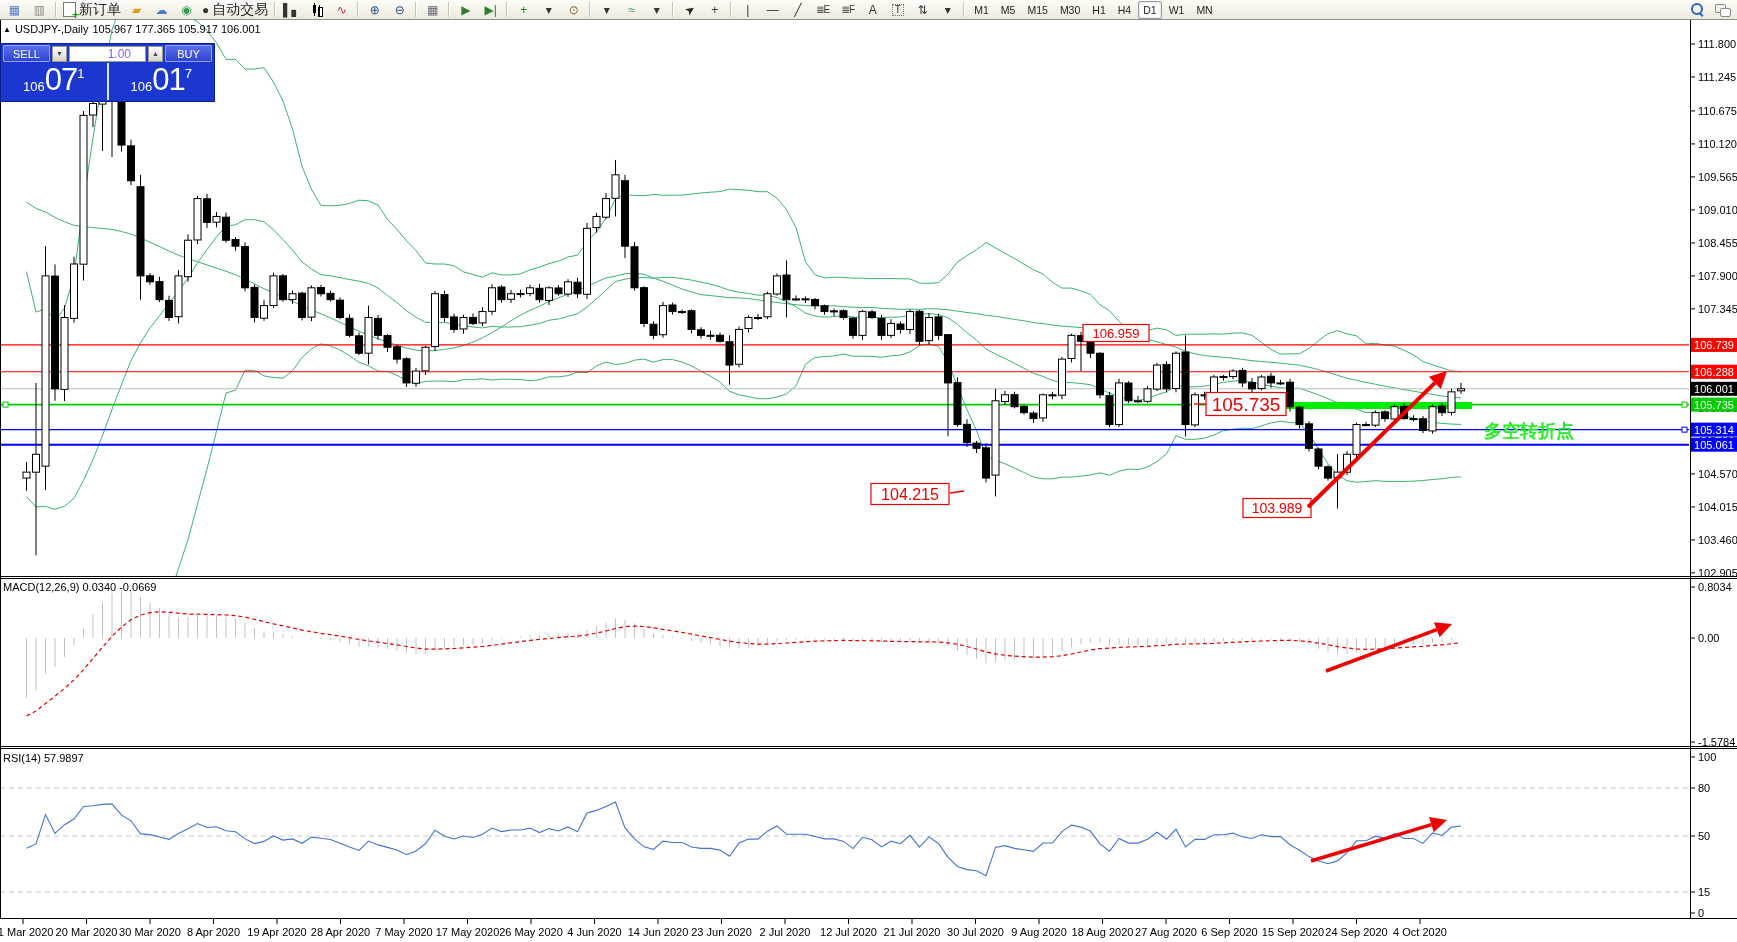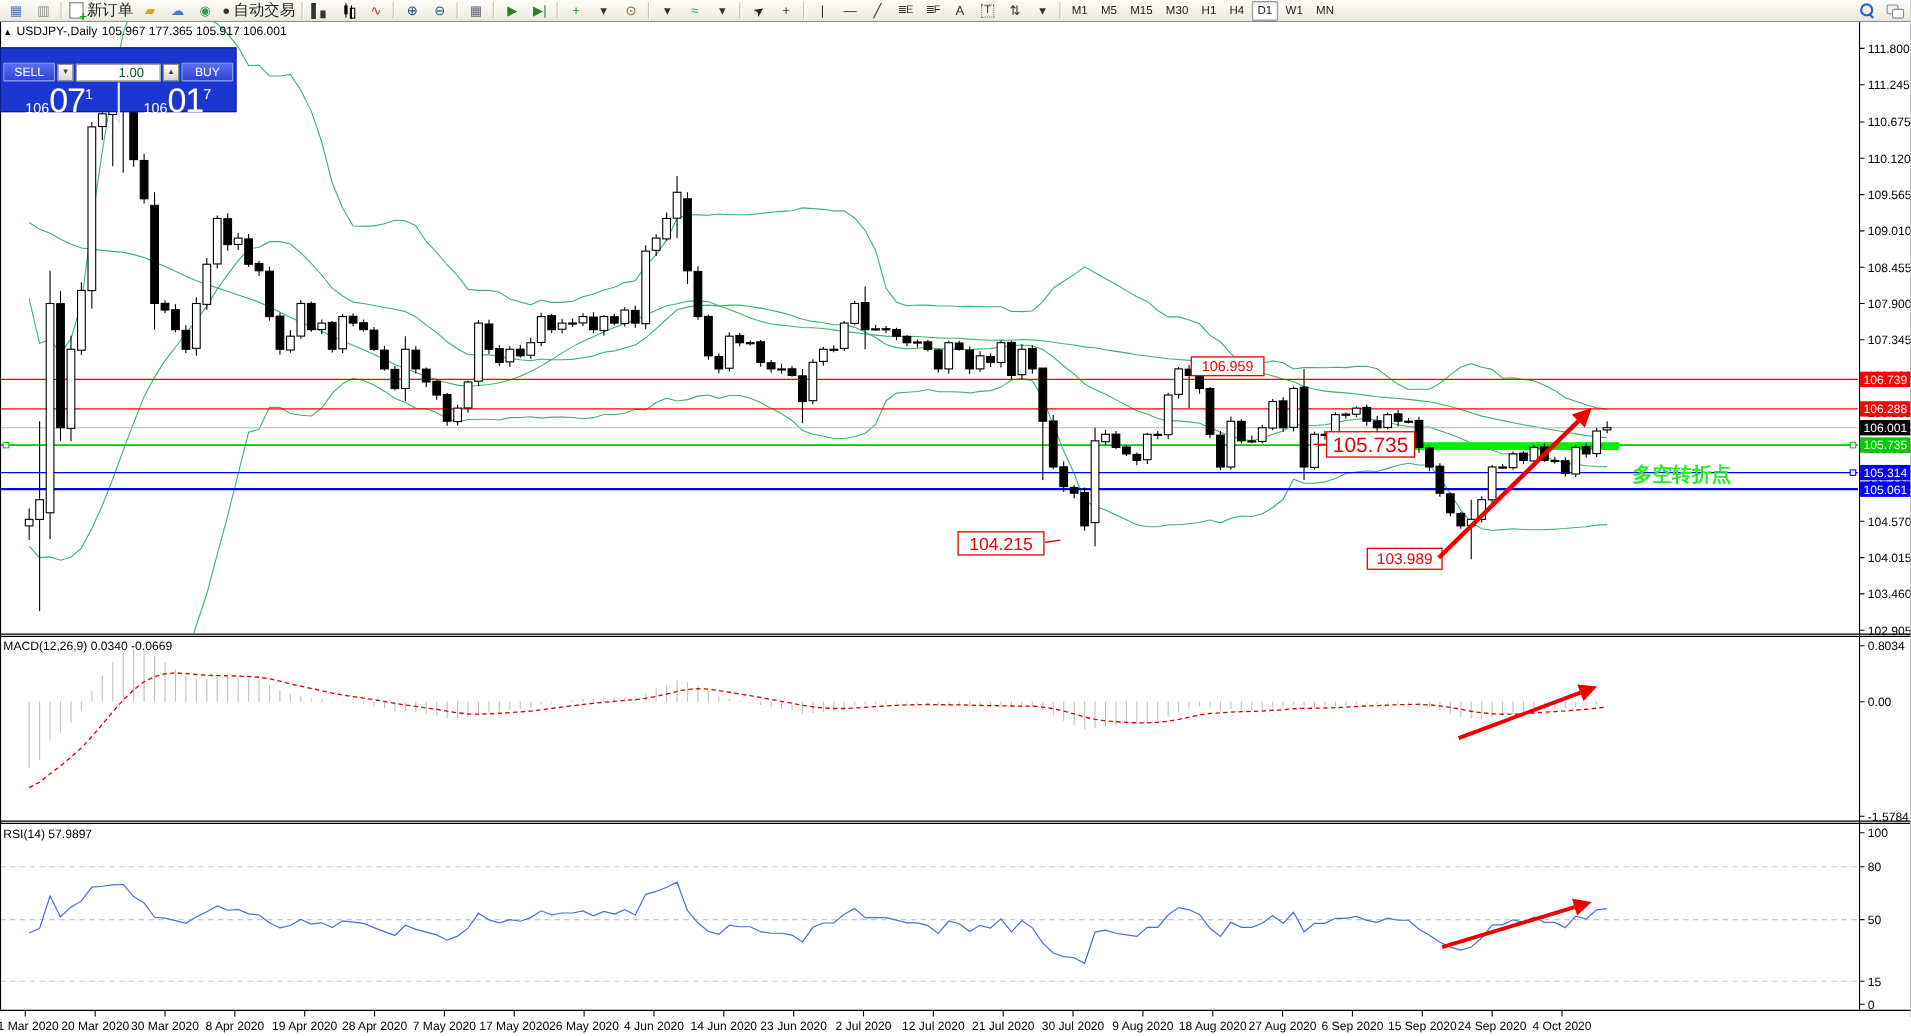--- a/index.html
+++ b/index.html
@@ -30,26 +30,26 @@
   .chat-ic i{position:absolute;left:5px;top:4px;width:9px;height:7px;border:1px solid #8a8a8a;border-radius:2px;background:#fff;}
   .dotted-t{border:1px dotted #777;padding:0 2px;font-size:10px;}
   .fib{font-size:10px;letter-spacing:-1px;}
   
   #title-line{position:absolute;left:3px;top:23px;z-index:4;display:flex;align-items:center;gap:4px;
     font-size:11px;color:#000;}
   #title-line .tri{font-size:8px;}
   
   #qp{position:absolute;left:0;top:43px;width:215px;height:59px;z-index:5;
     background:#1C36D0;border:1px solid #0c1f8e;box-sizing:border-box;}
-  .qp-top{display:flex;align-items:center;height:19px;padding:1px 2px;gap:2px;box-sizing:border-box;margin-top:12px;}
+  .qp-top{display:flex;align-items:center;height:19px;padding:1px 2px;gap:2px;box-sizing:border-box;}
   .qp-btn{flex:0 0 45px;height:15px;background:linear-gradient(#5b6ef0,#2e44d4);color:#fff;font-size:11px;
     display:flex;align-items:center;justify-content:center;border:1px solid #93a4f6;border-radius:1px;}
   .spin{flex:0 0 13px;height:14px;background:linear-gradient(#fefefe,#d8d5c8);border:1px solid #9a988c;
     font-size:7px;color:#444;display:flex;align-items:center;justify-content:center;}
-  .lot{flex:1;height:14px;background:#fff;border:1px solid #9a988c;color:#14532d;font-size:12px;
+  .lot{flex:1;height:14px;background:#fff;border:1px solid #9a988c;color:#8b5cf6;font-size:12px;
     display:flex;align-items:center;justify-content:flex-end;padding:0 14px 0 0;}
   .qp-prices{display:flex;height:37px;}
   .qp-price{flex:1;display:flex;align-items:flex-start;justify-content:center;color:#fff;padding-top:2px;}
   .qp-price.sell{border-right:2px solid #dfe4ff;}
   .px-pre{font-size:13px;margin-top:14px;}
   .px-big{font-size:31px;line-height:30px;letter-spacing:-1px;}
   .px-sup{font-size:13px;margin-top:1px;}
   #chart-stage{position:absolute;left:0;top:0;}
   svg{font-family:"Liberation Sans",sans-serif;}
   svg text{user-select:none;}

